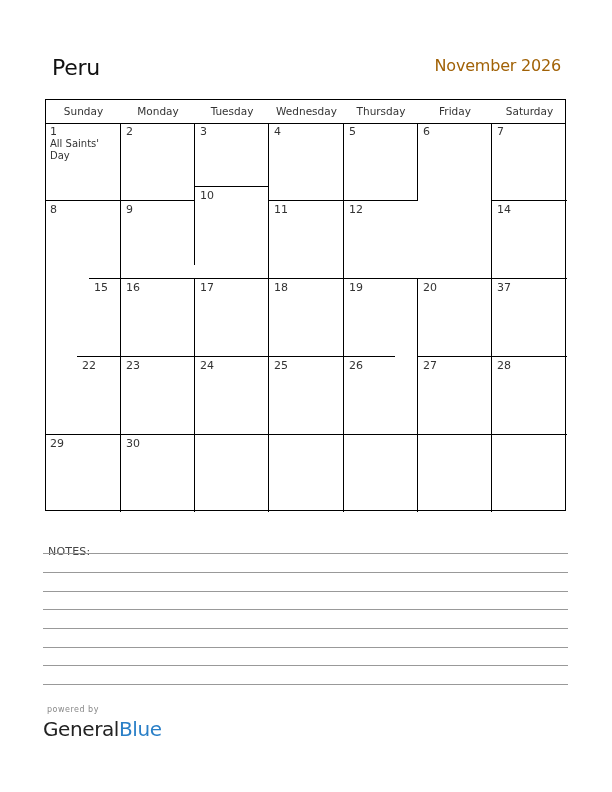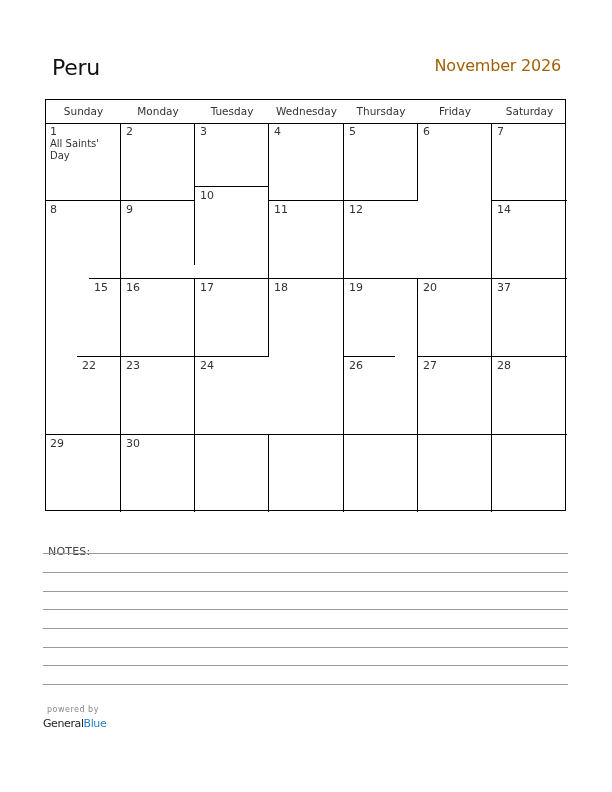--- a/index.html
+++ b/index.html
@@ -10,21 +10,21 @@
   .cal { position: absolute; left: 45px; top: 99px; width: 521px; height: 412px;
          border: 1.3px solid #000; box-sizing: border-box; }
   .hdr { position: absolute; left: 0; top: 0; width: 100%; height: 24px; border-bottom: 1.3px solid #000; box-sizing: border-box; }
   .hdr span { position: absolute; top: 5px; font-size: 10.5px; color: #333; text-align: center; }
   .cell { position: absolute; box-sizing: border-box; border-left: 1.3px solid #000; border-top: 1.3px solid #000; }
   .cell .num { position: absolute; left: 5px; top: 2px; font-size: 11px; color: #333; }
   .cell .hol { position: absolute; left: 5px; top: 15px; font-size: 10px; color: #333; line-height: 12px; width: 64px; }
   .notes-label { position: absolute; left: 48px; top: 545px; font-size: 11px; color: #444; letter-spacing: 0.2px; }
   .nline { position: absolute; left: 43px; width: 525px; height: 0; border-top: 1px solid #999; }
   .pow { position: absolute; left: 47px; top: 705px; font-size: 8px; color: #888; letter-spacing: 0.5px; }
-  .brand { position: absolute; left: 43px; top: 717px; font-size: 11px; letter-spacing: -0.4px; text-align: center; }
+  .brand { position: absolute; left: 43px; top: 717px; font-size: 20px; letter-spacing: -0.4px; text-align: center; }
   .brand .g { color: #222; }
   .brand .b { color: #2a7fc7; }
 </style>
 </head>
 <body>
 
 <div class="country">Peru</div>
 <div class="month">November 2026</div>
 
 <div class="cal" id="cal">
@@ -100,20 +100,23 @@
     </div>
     <div class="cell" style="left: -1px; top: 256px; width: 76px; height: 79px; border-left: none; margin-left: 32px;">
       <span class="num">22</span>
     </div>
     <div class="cell" style="left: 74px; top: 256px; width: 75px; height: 79px;">
       <span class="num">23</span>
     </div>
     <div class="cell" style="left: 148px; top: 256px; width: 75px; height: 79px;">
       <span class="num">24</span>
     </div>
+    <div class="cell" style="left: 222px; top: 256px; width: 76px; height: 79px;">
+      <span class="num">25</span>
+    </div>
     <div class="cell" style="left: 297px; top: 256px; width: 52px; height: 79px;">
       <span class="num">26</span>
     </div>
     <div class="cell" style="left: 371px; top: 256px; width: 75px; height: 79px;">
       <span class="num">27</span>
     </div>
     <div class="cell" style="left: 445px; top: 256px; width: 76px; height: 79px;">
       <span class="num">28</span>
     </div>
     <div class="cell" style="left: -1px; top: 334px; width: 76px; height: 78px; border-left: none;">

